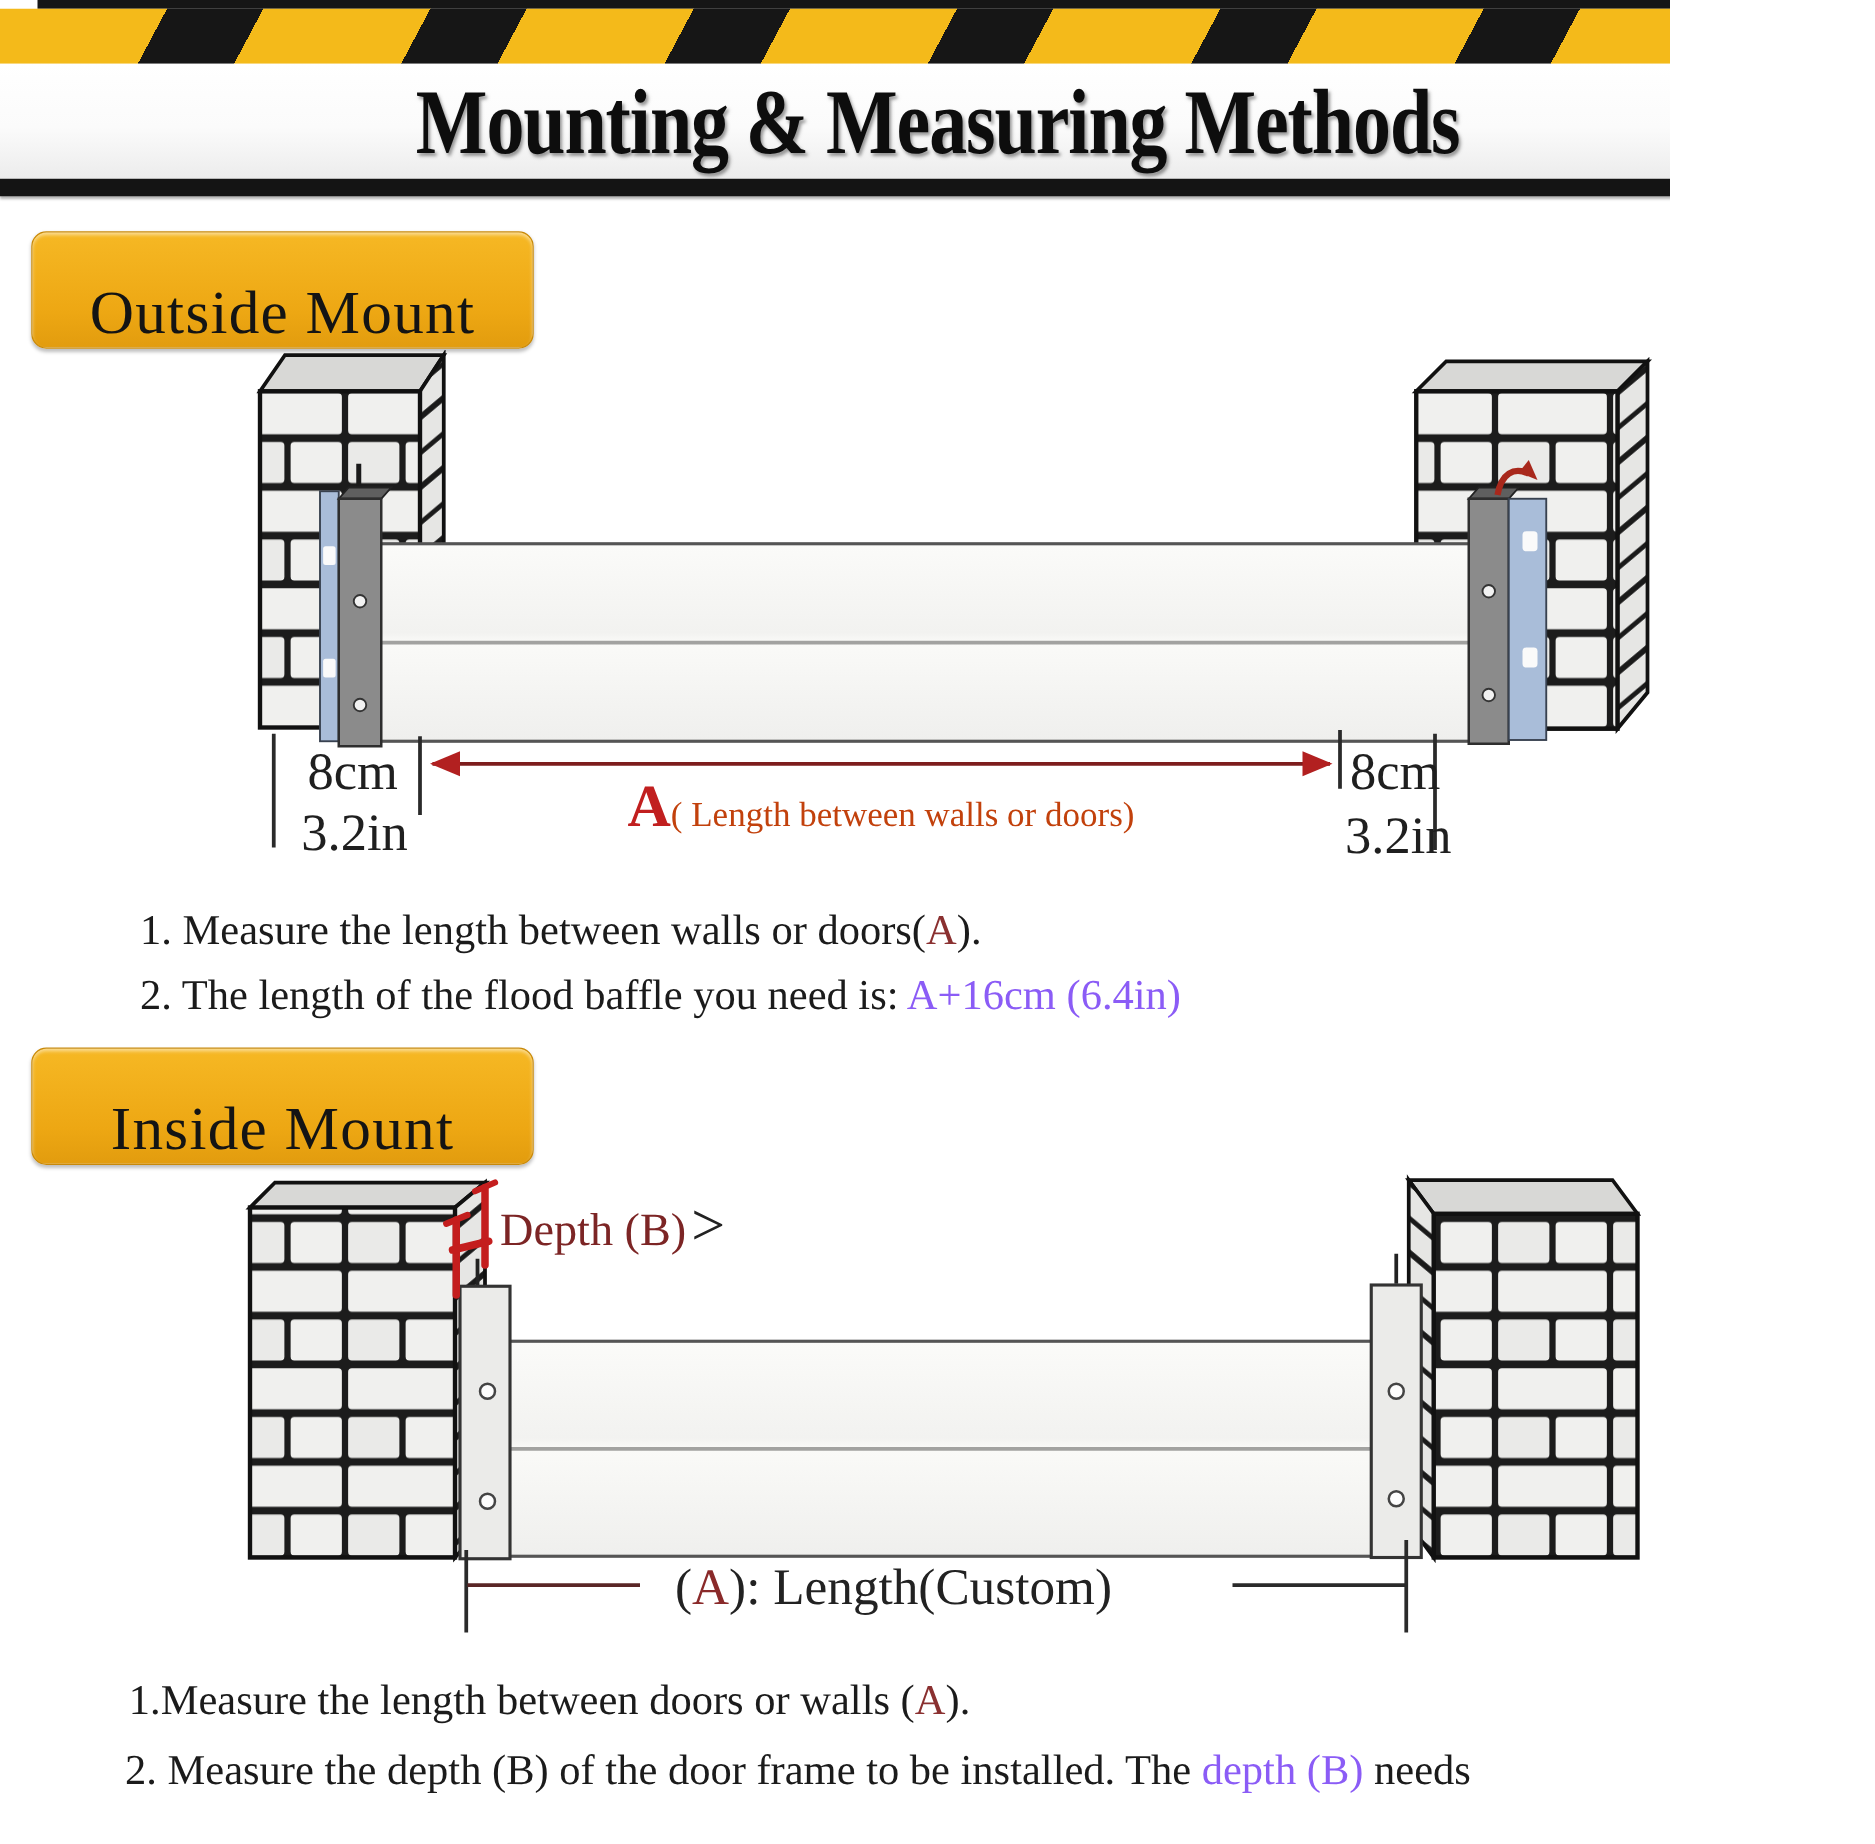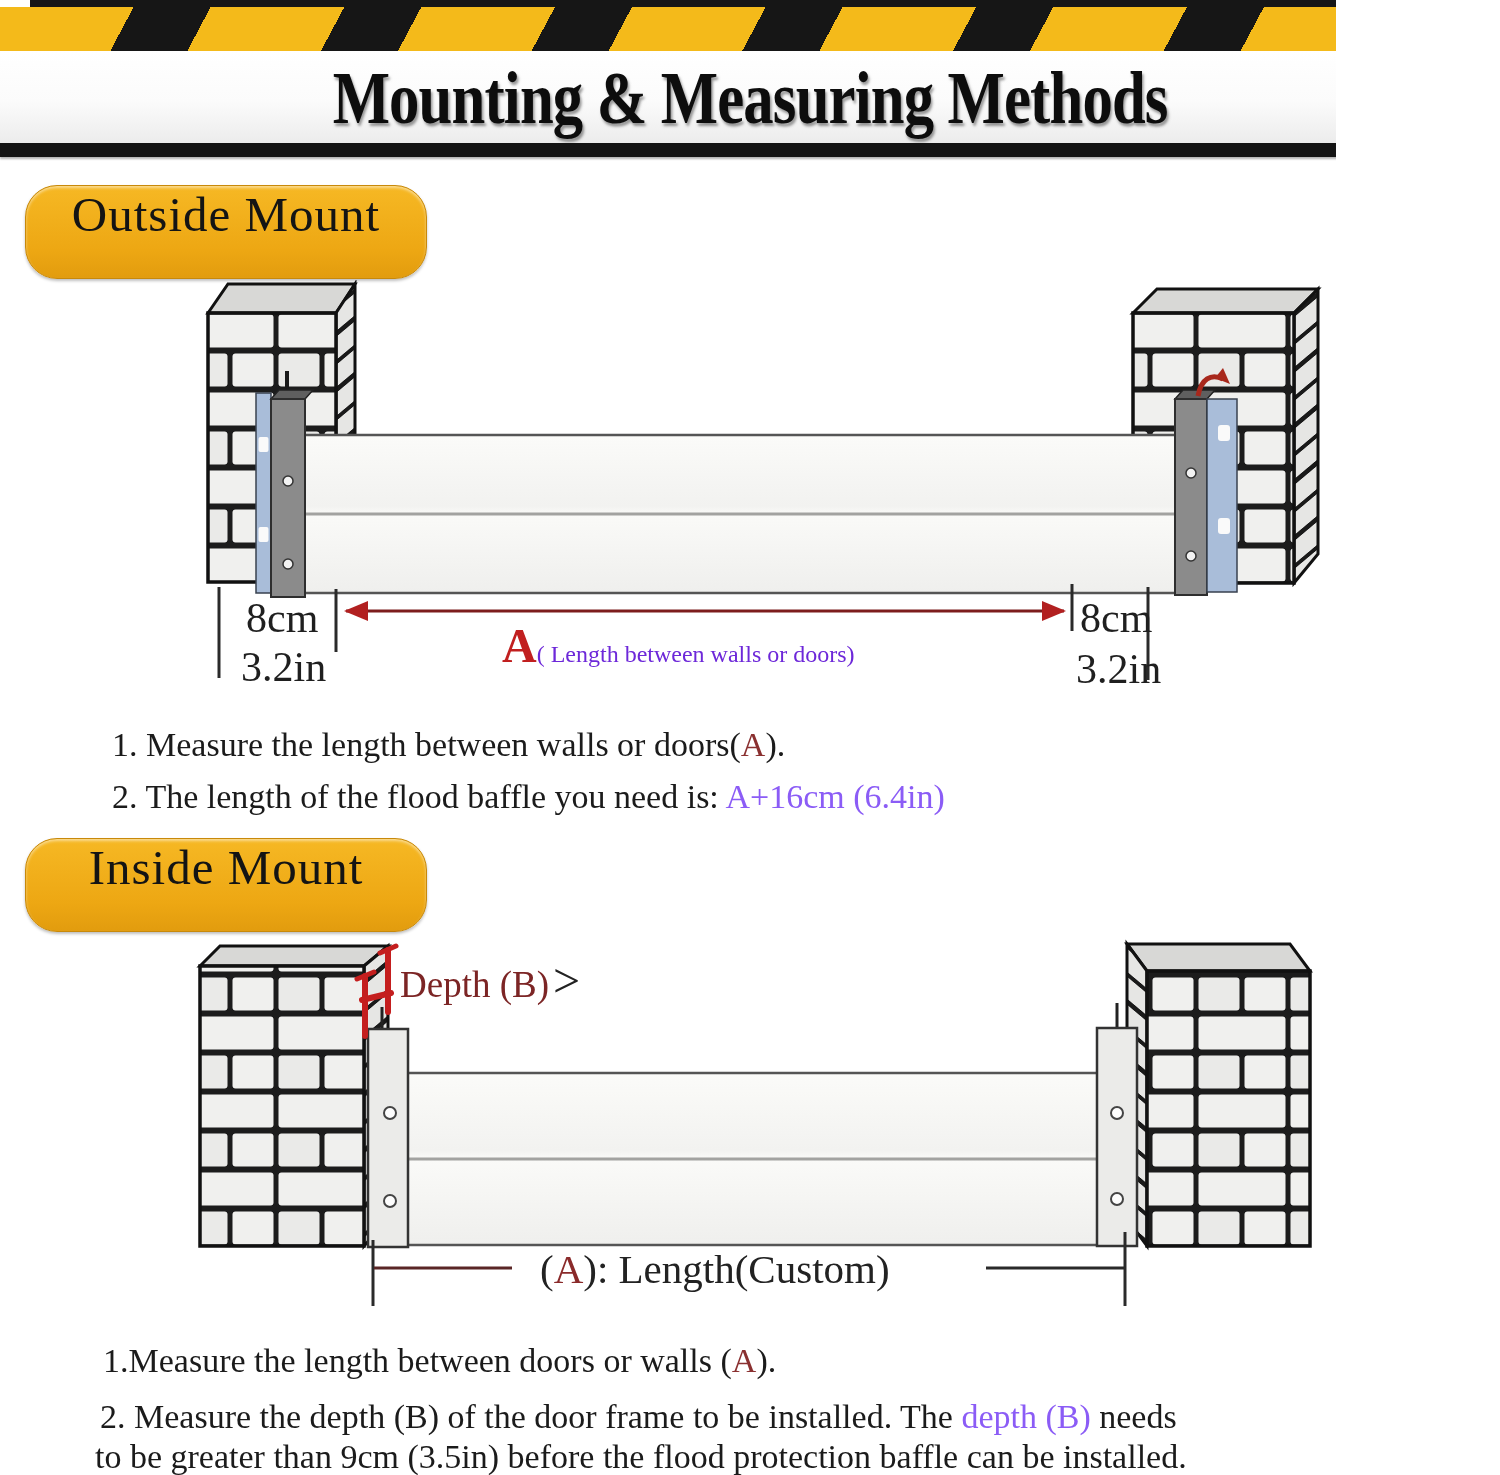--- a/index.html
+++ b/index.html
@@ -21,37 +21,37 @@
     left:0;top:56px;width:1500px;text-align:center;
     font-size:74px;font-weight:700;letter-spacing:-1px;color:#0d0d0d;
     text-shadow:2px 3px 3px rgba(70,70,70,.55);
     white-space:nowrap;
   }
   .page-title .squeeze{display:inline-block;transform:scaleX(.82);transform-origin:center;}
   .title-divider{left:0;top:143px;width:1500px;height:14px;background:#141414;
     box-shadow:0 2px 2px rgba(0,0,0,.3);}
   
   .badge{
-    left:25px;width:400px;height:92px;border-radius:32px;
+    left:25px;width:400px;height:92px;border-radius:12px;
     background:linear-gradient(180deg,#f6b824 0%,#eda713 70%,#e29c0e 100%);
     border:1px solid #c8890a;
     box-shadow:inset 0 2px 3px rgba(255,255,255,.5), 0 2px 3px rgba(0,0,0,.25);
-    display:flex;align-items:flex-start;justify-content:center;
+    display:flex;align-items:flex-end;justify-content:center;
   }
   .badge span{font-size:49px;color:#141414;letter-spacing:1px;}
   .badge-outside{top:185px;}
   .badge-inside{top:838px;}
   
   .svg-outside{left:180px;top:280px;width:1150px;height:430px;}
   .svg-inside{left:150px;top:935px;width:1180px;height:378px;}
   
   .meas{font-size:42px;color:#1f1f1f;line-height:1;white-space:nowrap;}
   .span-label{display:flex;align-items:baseline;white-space:nowrap;}
   .span-label .big-a{font-size:48px;font-weight:700;color:#c11f1f;line-height:1;}
-  .span-label .rest{font-size:24px;color:#6d28d9;line-height:1;}
+  .span-label .rest{font-size:28px;color:#c2410c;line-height:1;}
   .steps{font-size:34px;color:#1b1b1b;line-height:1.1;white-space:nowrap;}
   .steps .red{color:#8b5cf6;}
   .steps .red-a{color:#8a3030;}
   .depth-label{display:flex;align-items:baseline;white-space:nowrap;}
   .depth-label .maroon{font-size:37px;color:#7c2525;}
   .depth-label .gt{font-size:48px;color:#222;padding:0 4px;}
   .depth-label .value{font-size:46px;color:#9b2e2e;}
   .dim-label{display:flex;align-items:baseline;white-space:nowrap;}
   .dim-label .blk{font-size:41px;color:#222;}
   .dim-label .red-a{font-size:41px;color:#8a2a2a;}
@@ -253,15 +253,14 @@
       <span class="red-a">A</span>
       <span class="blk">): Length(Custom)</span>
   </div>
 
   <div class="abs steps" style="left:103px;top:1342px;">
     <span>1.Measure the length between doors or walls (</span><span class="red-a">A</span><span>).</span>
   </div>
   <div class="abs steps" style="left:100px;top:1398px;">
     <span>2. Measure the depth (B) of the door frame to be installed. The </span><span class="red">depth (B)</span><span> needs</span>
   </div>
-  <div class="abs steps" style="left:95px;top:1438px;">to be greater than 9cm (3.5in) before the flood protection baffle can be installed.</div>
 
 </div>
 
 </body></html>

